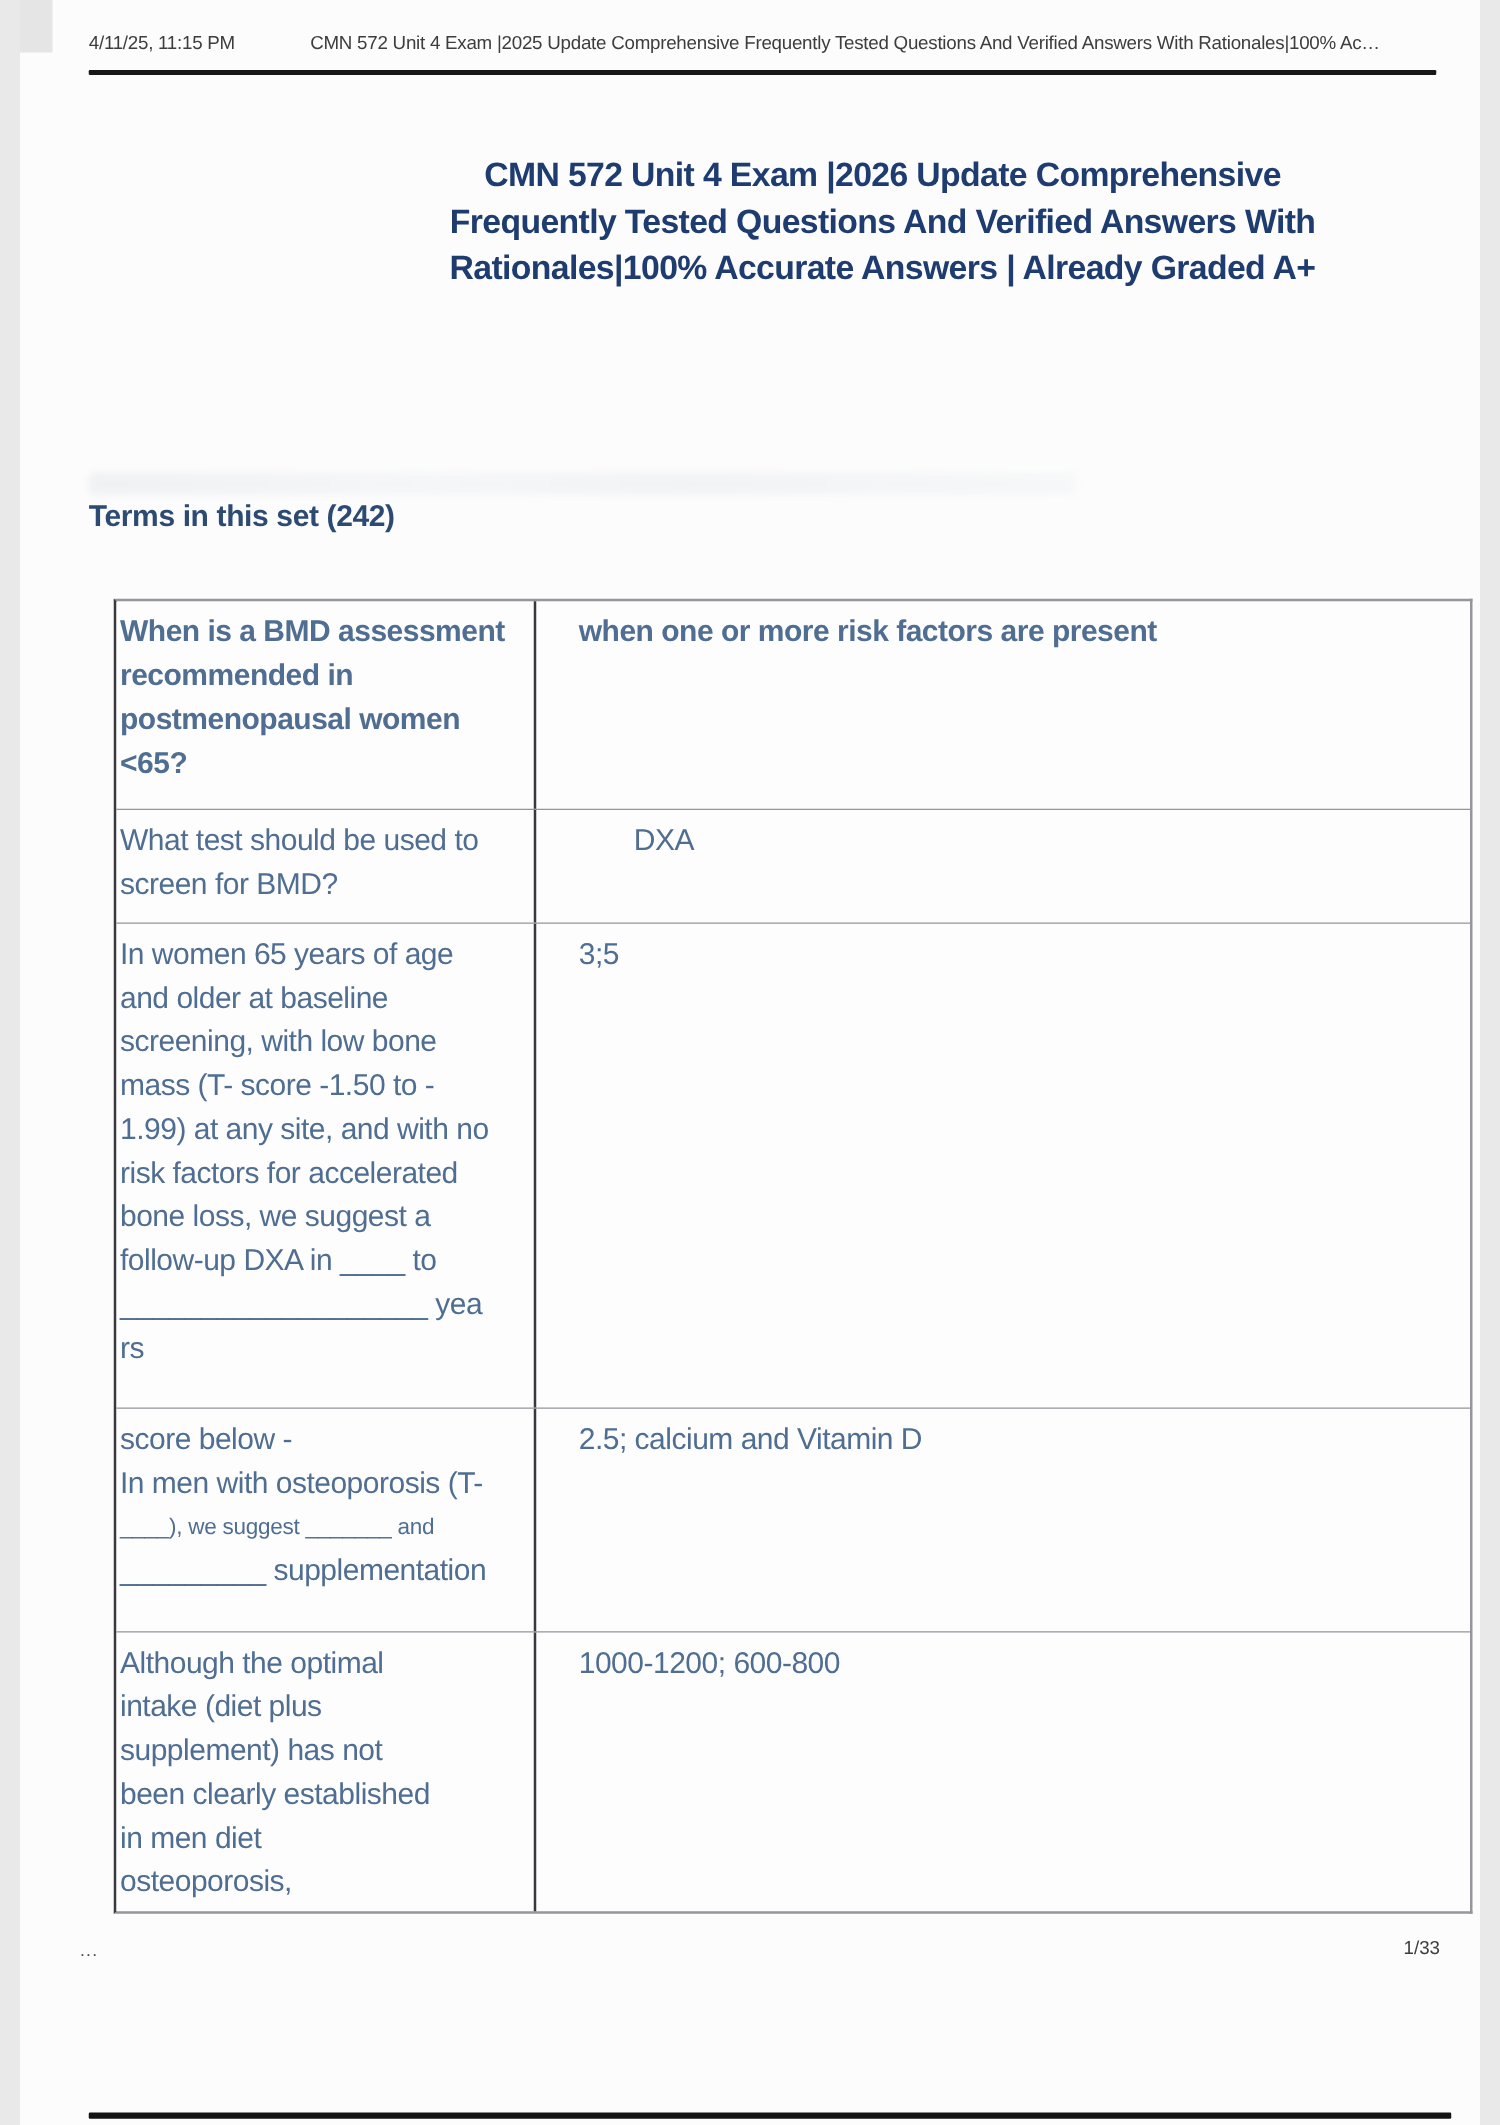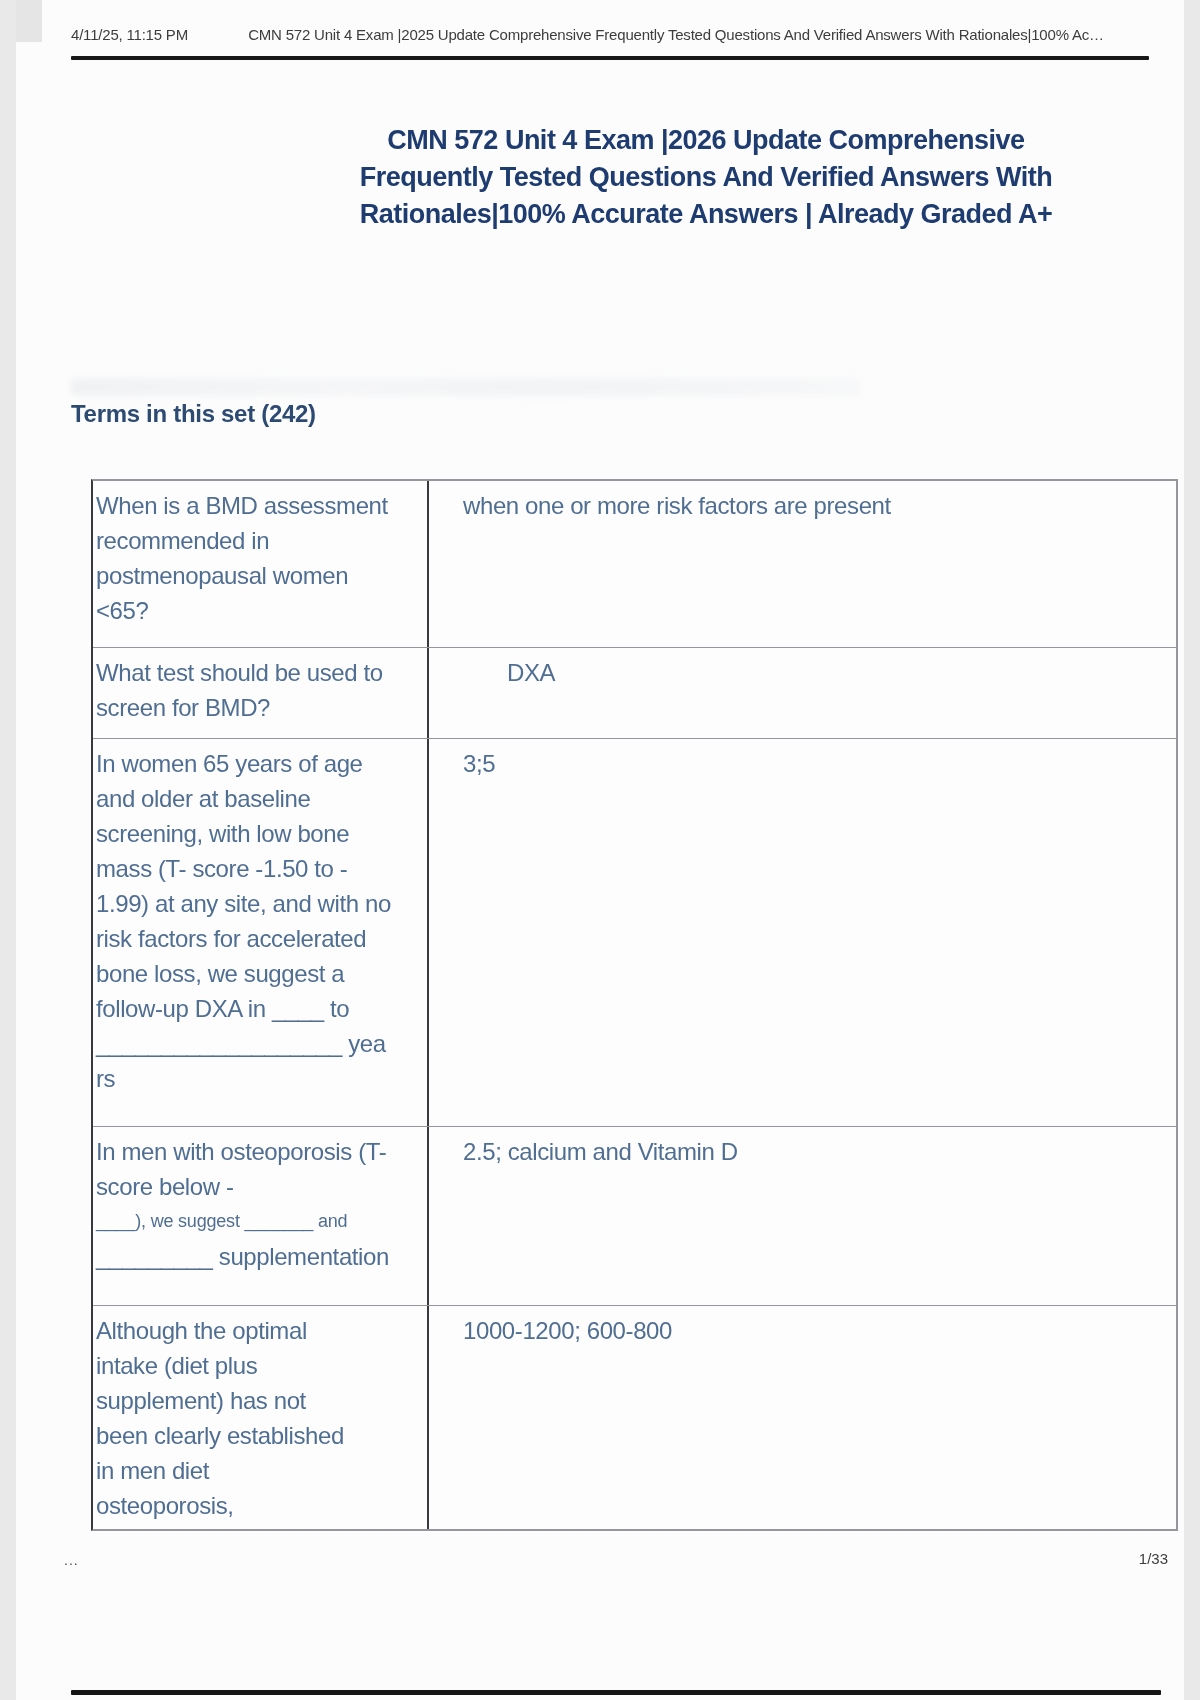--- a/index.html
+++ b/index.html
@@ -72,32 +72,32 @@
   .t-line{
     font-size:24px;line-height:35px;letter-spacing:-0.4px;
     color:var(--table_text,#506e92);white-space:nowrap;
   }
   .t-line.small{font-size:18px;letter-spacing:-0.2px;}
   .def-text{
     font-size:24px;line-height:35px;letter-spacing:-0.4px;
     color:var(--table_text,#506e92);
   }
   
-  .t-row:nth-child(1){min-height:166px;}
+  .t-row:nth-child(1){min-height:166px;font-weight:bold;}
   .t-row:nth-child(2){min-height:90px;gap:44px;}
   .t-row:nth-child(3){min-height:387px;}
   .t-row:nth-child(4){min-height:178px;}
   .t-row:nth-child(5){min-height:212px;}
   
   .footer-ellipsis{
     position:absolute;left:48px;top:1552px;
     font-size:14px;color:#4a4a4a;letter-spacing:1px;
   }
   .footer-page{
-    position:absolute;right:16px;top:1550px;
+    position:absolute;right:32px;top:1550px;
     font-size:15px;color:#3d3d3d;
   }
   .footer-rule{
     position:absolute;left:55px;top:1690px;width:1090px;height:5px;
     background:#141414;border-radius:1px;
   }
 </style>
 </head>
 <body>
 
@@ -152,22 +152,22 @@
           <div class="t-line">follow-up DXA in ____ to</div>
           <div class="t-line">___________________ yea</div>
           <div class="t-line">rs</div>
         </div>
         <div class="cell def">
           <div class="def-text">3;5</div>
         </div>
       </div>
       <div class="t-row">
         <div class="cell term">
+          <div class="t-line">score below -</div>
           <div class="t-line">In men with osteoporosis (T-</div>
-          <div class="t-line">score below -</div>
           <div class="t-line small">____), we suggest _______ and</div>
           <div class="t-line">_________ supplementation</div>
         </div>
         <div class="cell def">
           <div class="def-text">2.5; calcium and Vitamin D</div>
         </div>
       </div>
       <div class="t-row">
         <div class="cell term">
           <div class="t-line">Although the optimal</div>

